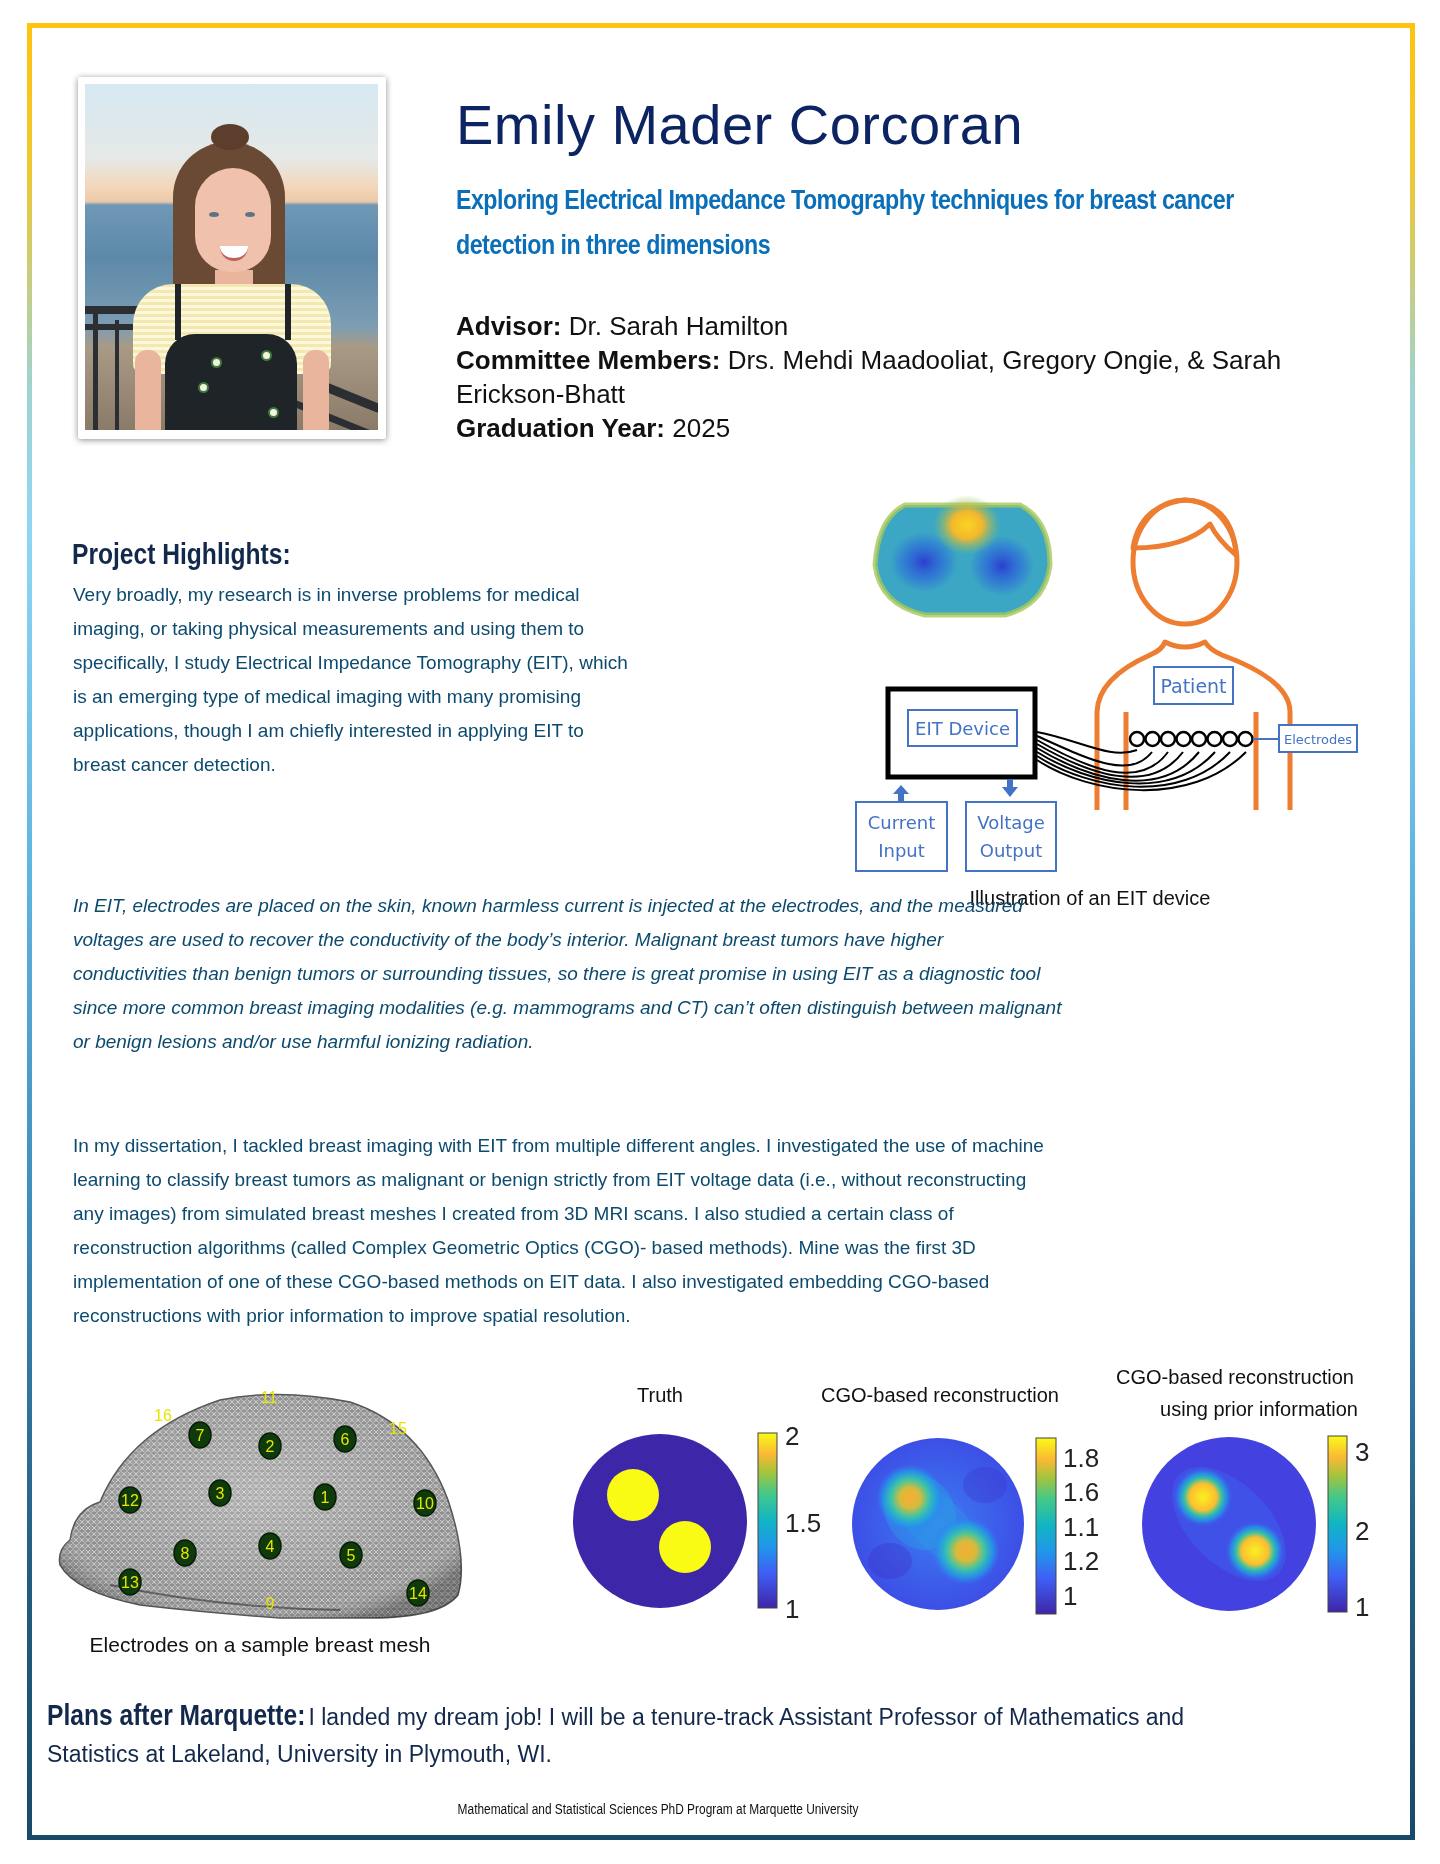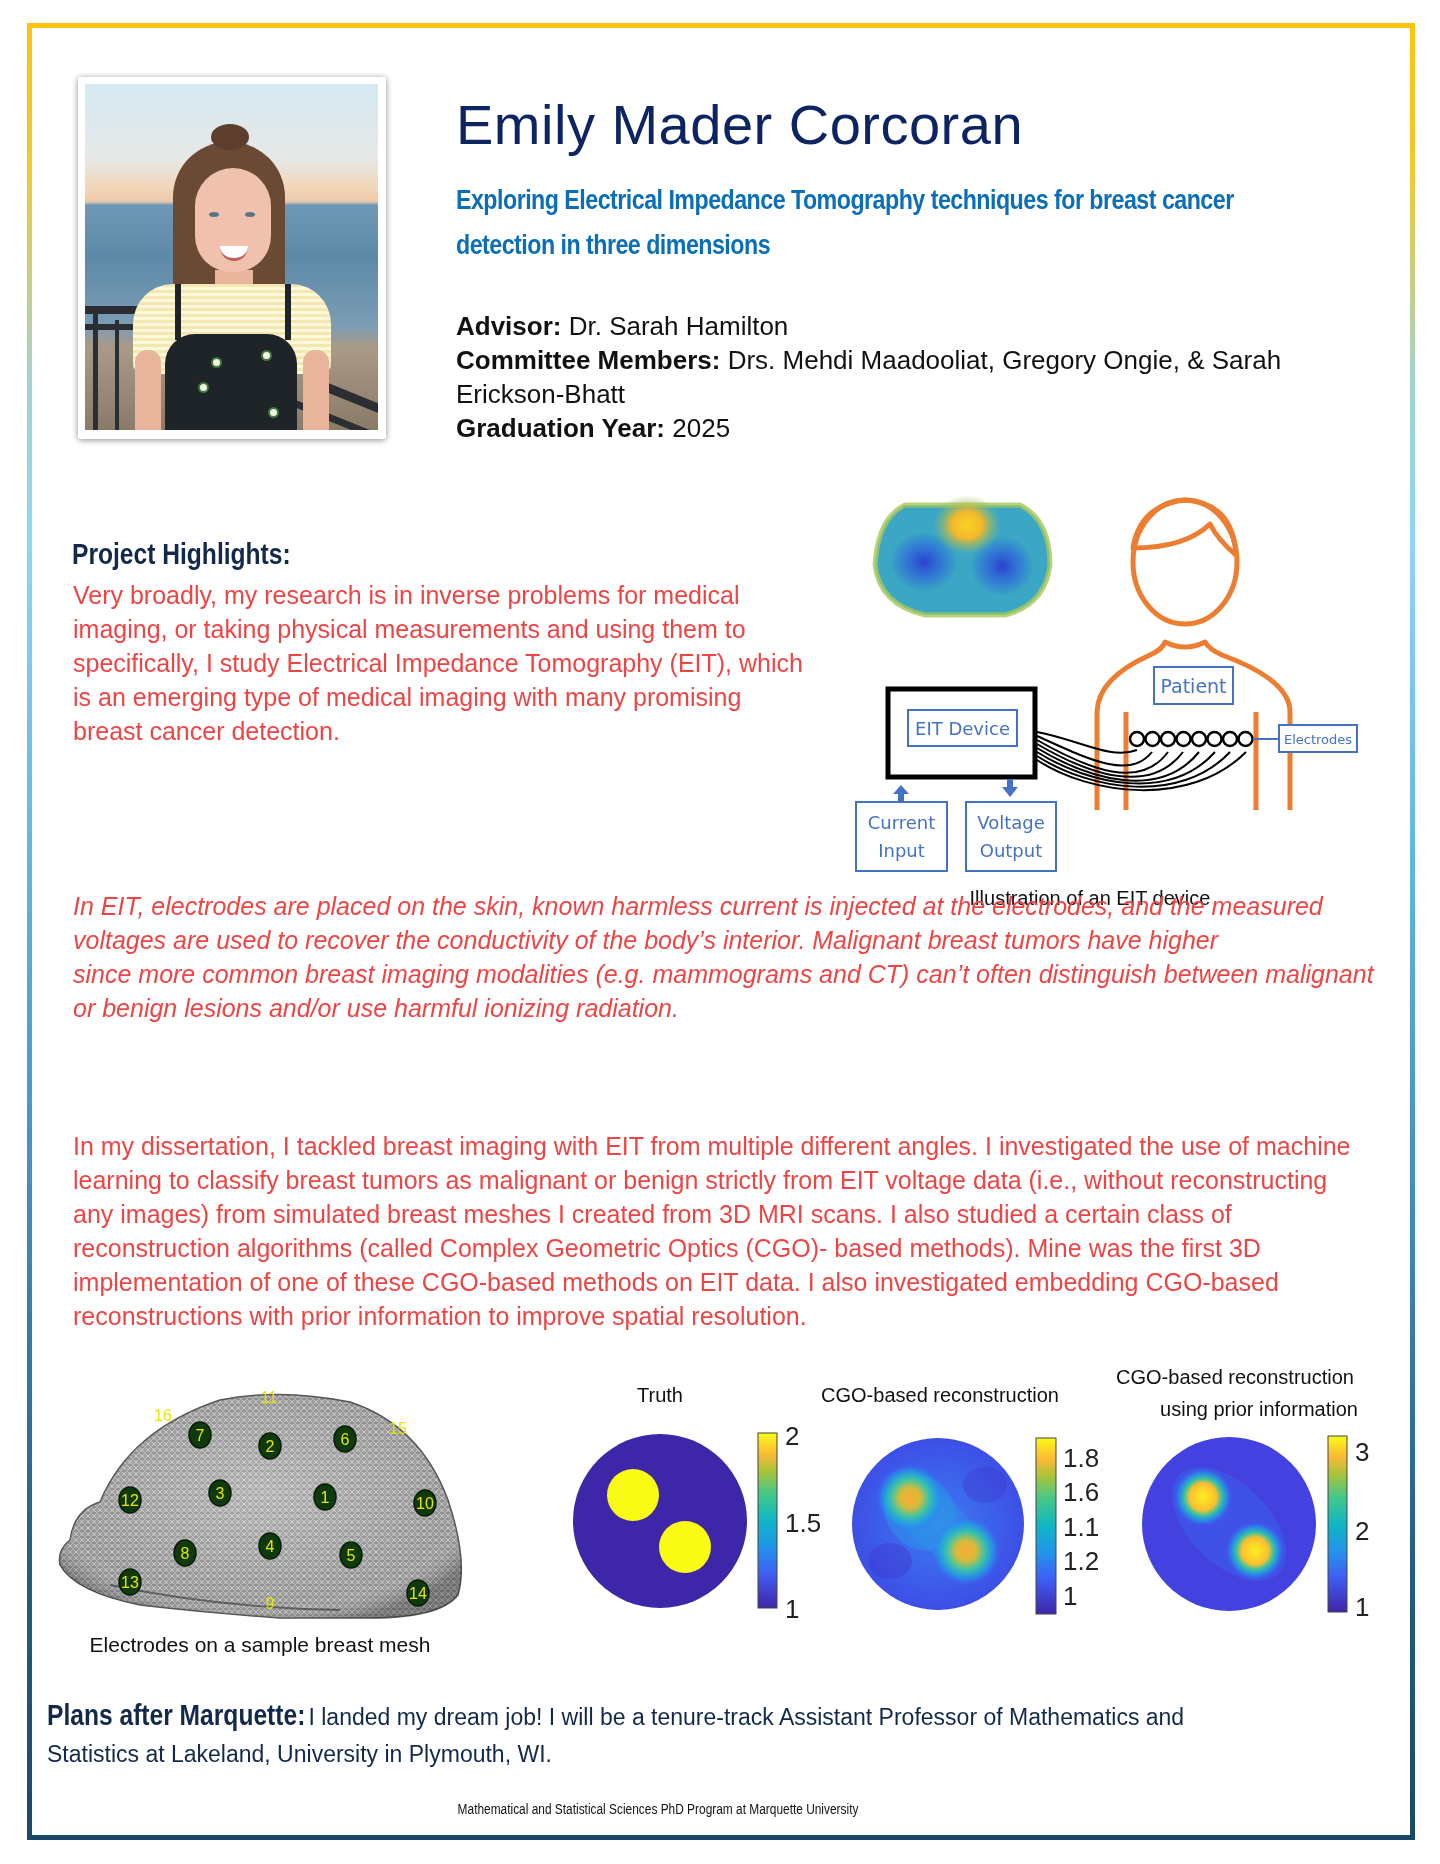--- a/index.html
+++ b/index.html
@@ -32,21 +32,21 @@
   .flower { position: absolute; width: 7px; height: 7px; background: #f2f2e0; border-radius: 50%; box-shadow: 0 0 0 2px #3d7a3a; }
 
   
   .name { left: 456px; top: 92px; font-size: 56px; color: #0d2463; white-space: nowrap; letter-spacing: 0.5px; }
   .subtitle { left: 456px; top: 178px; font-size: 27px; font-weight: bold; color: #0a6fb8; line-height: 45px; letter-spacing: -0.6px; transform: scaleX(0.86); transform-origin: left top; white-space: nowrap; }
   .details { left: 456px; top: 309px; font-size: 26px; line-height: 34px; color: #111; white-space: nowrap; }
   .details b { font-weight: bold; }
 
   .section-head { font-weight: bold; color: #13294b; white-space: nowrap; transform: scaleX(0.82); transform-origin: left top; }
   .highlights-head { left: 72px; top: 537px; font-size: 30px; }
-  .para { left: 73px; font-size: 25px; line-height: 34px; color: #ef4444; white-space: nowrap; }
+  .para { left: 73px; font-size: 19px; line-height: 34px; color: #0c4a6e; white-space: nowrap; }
   .para div { white-space: nowrap; }
   .p1 { top: 578px; }
   .p2 { top: 889px; font-style: italic; }
   .p3 { top: 1129px; }
 
   .plot-title { font-size: 20px; color: #111; text-align: center; white-space: nowrap; }
   .cb-label { font-size: 26px; color: #222; white-space: nowrap; font-family: "Liberation Sans", sans-serif; }
   .plans { left: 47px; top: 1696px; font-size: 23px; color: #13294b; line-height: 37px; white-space: nowrap; }
   .plans-head { font-size: 30px; font-weight: bold; display: inline-block; transform: scaleX(0.82); transform-origin: left bottom; margin-right: -60px; }
   .footer { left: 378px; top: 1801px; width: 560px; text-align: center; font-size: 14px; color: #111; white-space: nowrap; transform: scaleX(0.85); transform-origin: center top; }
@@ -97,20 +97,21 @@
   <div>Erickson-Bhatt</div>
   <div><b>Graduation Year:</b><span> 2025</span></div>
 </div>
 
 <div class="abs section-head highlights-head">Project Highlights:</div>
 <div class="abs para p1">
   <div>Very broadly, my research is in inverse problems for medical</div>
   <div>imaging, or taking physical measurements and using them to</div>
   <div>specifically, I study Electrical Impedance Tomography (EIT), which</div>
   <div>is an emerging type of medical imaging with many promising</div>
+  <div>applications, though I am chiefly interested in applying EIT to</div>
   <div>breast cancer detection.</div>
 </div>
 
 <svg class="abs" style="left:850px;top:490px;" width="540" height="430" viewBox="850 490 540 430">
   <defs>
     <radialGradient id="blobPeak" cx="0.5" cy="0.5" r="0.5">
       <stop offset="0" stop-color="#f9d423"></stop>
         <stop offset="0.45" stop-color="#f3b72c"></stop>
         <stop offset="1" stop-color="#7cc26a" stop-opacity="0"></stop>
     </radialGradient>
@@ -183,20 +184,21 @@
   <rect x="966" y="802" width="90" height="69" fill="#fff" stroke="#4472c4" stroke-width="2"></rect>
   <text x="1011" y="829" text-anchor="middle" font-size="18" fill="#4472c4" font-family="DejaVu Sans, sans-serif">Voltage</text>
   <text x="1011" y="857" text-anchor="middle" font-size="18" fill="#4472c4" font-family="DejaVu Sans, sans-serif">Output</text>
 
   <text x="1090" y="851" text-anchor="middle" font-size="20" fill="#111" font-family="Liberation Sans, sans-serif" transform="translate(0,54)">Illustration of an EIT device</text>
 </svg>
 
 <div class="abs para p2">
   <div>In EIT, electrodes are placed on the skin, known harmless current is injected at the electrodes, and the measured</div>
   <div>voltages are used to recover the conductivity of the body’s interior. Malignant breast tumors have higher</div>
+  <div>conductivities than benign tumors or surrounding tissues, so there is great promise in using EIT as a diagnostic tool</div>
   <div>since more common breast imaging modalities (e.g. mammograms and CT) can’t often distinguish between malignant</div>
   <div>or benign lesions and/or use harmful ionizing radiation.</div>
 </div>
 <div class="abs para p3">
   <div>In my dissertation, I tackled breast imaging with EIT from multiple different angles. I investigated the use of machine</div>
   <div>learning to classify breast tumors as malignant or benign strictly from EIT voltage data (i.e., without reconstructing</div>
   <div>any images) from simulated breast meshes I created from 3D MRI scans. I also studied a certain class of</div>
   <div>reconstruction algorithms (called Complex Geometric Optics (CGO)- based methods). Mine was the first 3D</div>
   <div>implementation of one of these CGO-based methods on EIT data. I also investigated embedding CGO-based</div>
   <div>reconstructions with prior information to improve spatial resolution.</div>

